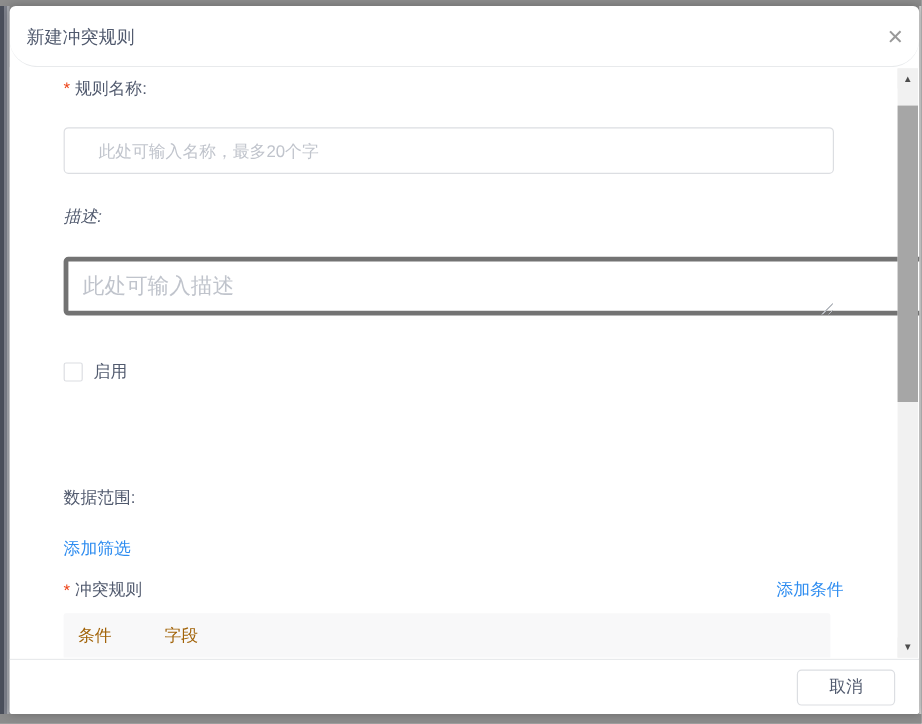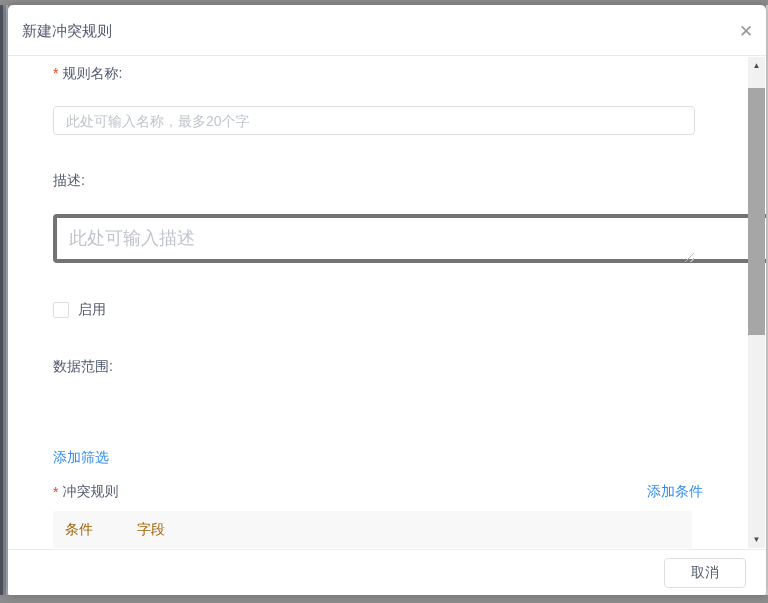--- a/index.html
+++ b/index.html
@@ -23,20 +23,21 @@
   .modal {
     position: absolute; left: 8px; top: 5px; right: 2px; bottom: 8px;
     background: #ffffff;
     border-radius: 5px 5px 2px 2px;
     box-shadow: 0 0 8px rgba(0,0,0,.25);
     overflow: hidden;
   }
   .modal-header {
     position: absolute; left: 0; right: 0; top: 0; height: 51px;
     border-bottom: 1px solid #e8eaec;
+    border-radius: 23px;
   }
   .modal-title {
     position: absolute; left: 14px; top: 17px;
     font-size: 15px; color: #515a6e;
   }
   .modal-close {
     position: absolute; right: 8px; top: 14px;
     width: 24px; height: 24px;
     display: flex; align-items: center; justify-content: center;
     font-size: 17px; color: #999; cursor: pointer;
@@ -47,28 +48,28 @@
     position: absolute; left: 0; right: 0; top: 51px; height: 493px;
     background: #fff;
   }
   .content { position: absolute; left: 45px; width: 642px; }
 
   .field-label { font-size: 14px; color: #515a6e; }
   .req { color: #ed4014; margin-right: 4px; font-size: 14px; }
 
   .lbl-name  { top: 9px; }
   .inp-name  {
-    position: absolute; top: 50px; height: 29px;
+    position: absolute; top: 50px; height: 39px;
     width: 642px; left: 45px;
     border: 1px solid #dcdee2; border-radius: 4px;
-    padding: 0 12px; font-size: 14px; color: #515a6e;
+    padding: 0 28px; font-size: 14px; color: #515a6e;
     outline: none;
     font-family: "Liberation Sans", "DejaVu Sans", sans-serif;
   }
-  .lbl-desc  { top: 116px; }
+  .lbl-desc  { top: 116px; font-style: italic; }
   .txt-desc  {
     position: absolute; top: 158px; height: 49px;
     width: 762px; left: 45px;
     border: 4px solid #737373; border-radius: 4px;
     padding: 8px 12px; font-size: 18px; color: #515a6e;
     resize: none; outline: none;
     font-family: "Liberation Sans", "DejaVu Sans", sans-serif;
   }
   .inp-name::placeholder, .txt-desc::placeholder { color: #c0c4cc; opacity: 1; }
   .resize-grip {
@@ -159,21 +160,21 @@
 
     <div class="content field-label lbl-desc" style="position:absolute;">描述:</div>
     <textarea class="txt-desc" placeholder="此处可输入描述" style=""></textarea>
     <div class="resize-grip"></div>
 
     <div class="chk-row">
       <span class="checkbox"></span>
       <span class="field-label">启用</span>
     </div>
 
-    <div class="content field-label lbl-scope" style="position:absolute;">数据范围:</div>
+    <div class="content field-label lbl-scope" style="position:absolute;margin-top:48px;">数据范围:</div>
 
     <a class="link link-filter">添加筛选</a>
 
     <div class="rules-row">
       <div class="rules-label-wrap">
         <span class="req">*</span>
         <span class="field-label">冲突规则</span>
       </div>
       <a class="link">添加条件</a>
     </div>

